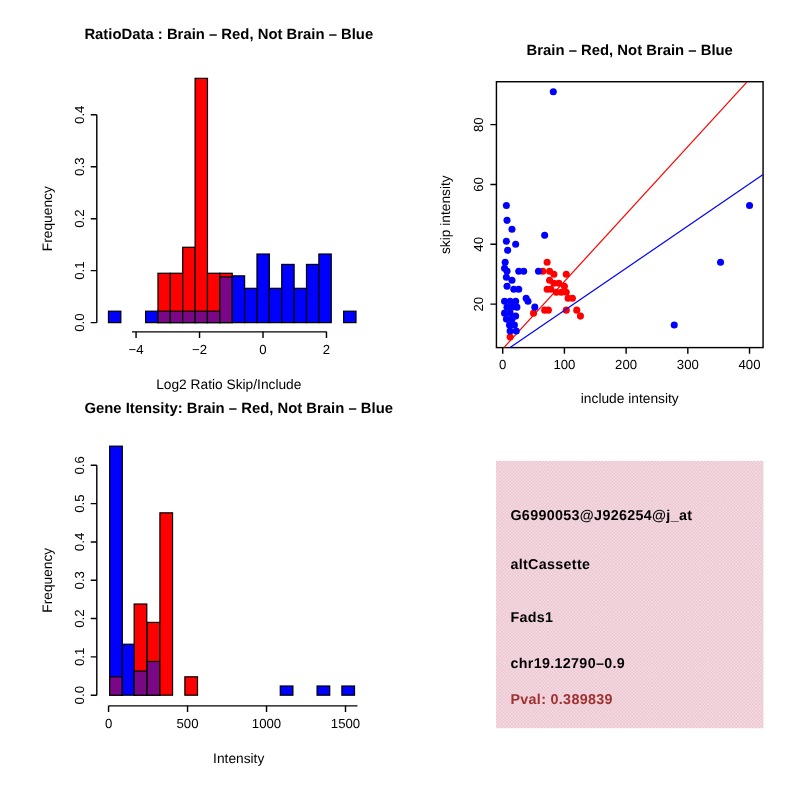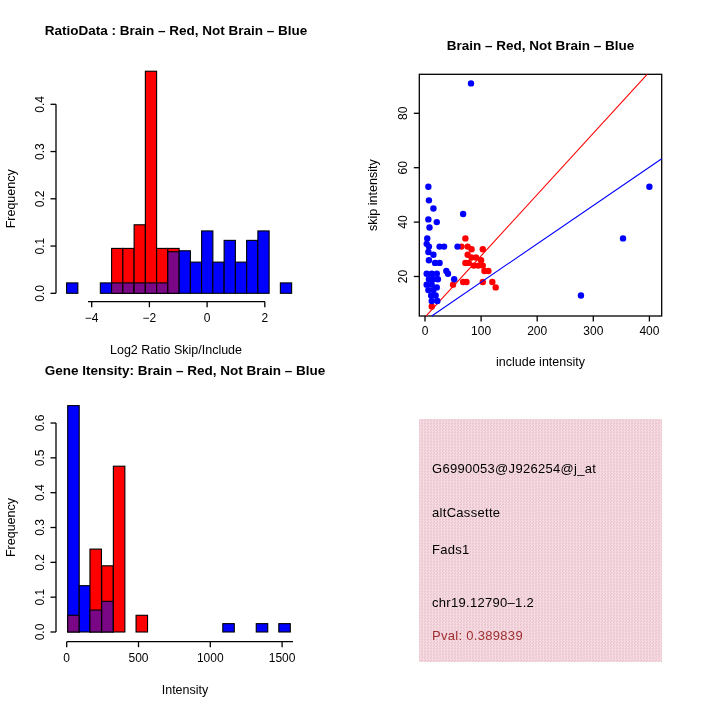--- a/index.html
+++ b/index.html
@@ -1,28 +1,28 @@
 <!DOCTYPE html>
 <html><head>
 <meta charset="utf-8">
 <style>
   html,body{margin:0;padding:0;background:#ffffff;}
   body{width:720px;height:720px;position:relative;font-family:"Liberation Sans","DejaVu Sans",sans-serif;}
-  .panel{position:absolute;width:360px;height:360px;}
+  .panel{position:absolute;width:360px;height:360px;margin-left:32px;}
   #p0{left:0;top:0}
   #p1{left:360px;top:15px}
   #p2{left:0;top:340px}
   #p3{left:360px;top:360px}
   svg{display:block}
   svg text{font-family:"Liberation Sans","DejaVu Sans",sans-serif;fill:#000000;}
   .info-box{position:absolute;left:59px;top:59px;width:243px;height:243px;
             background-image:repeating-conic-gradient(rgba(255,255,255,0.30) 0% 25%, rgba(140,150,230,0.05) 0% 50%);
             background-size:3px 3px;}
-  .info-line{position:absolute;left:13px;font-size:13px;letter-spacing:0.3px;white-space:nowrap;color:#000;}
-  .il0{top:42px}.il1{top:86px}.il2{top:123px}.il3{top:176px}.il4{top:209px}
+  .info-line{position:absolute;left:13px;font-size:13px;letter-spacing:0.3px;white-space:nowrap;color:#000;font-weight:bold;}
+  .il0{top:42px}.il1{top:86px}.il2{top:134px}.il3{top:176px}.il4{top:209px}
 </style>
 </head>
 <body>
 
 <div class="panel" id="p0">
     <svg width="360" height="360" viewBox="0 0 360 360">
       <text x="176" y="35" font-size="13.5" text-anchor="middle" font-weight="bold">RatioData : Brain – Red, Not Brain – Blue</text>
       <text x="176" y="354" font-size="12.5" text-anchor="middle">Log2 Ratio Skip/Include</text>
       <text x="15" y="198.8" font-size="12.5" text-anchor="middle" transform="rotate(-90 15 198.8)">Frequency</text>
       <g stroke="#000" stroke-width="1.3">
@@ -222,16 +222,16 @@
         <rect x="256.252" y="283.6408" width="11.488" height="8.359200000000001" fill="#0000FF"></rect>
         <rect x="278.79720000000003" y="283.6408" width="11.488" height="8.359200000000001" fill="#0000FF"></rect>
       </g>
     </svg>
   </div>
 <div class="panel" id="p3">
   <div class="info-box" style="background-color: rgb(240, 202, 211);">
     <div class="info-line il0" style="color: rgb(0, 0, 0);">G6990053@J926254@j_at</div>
     <div class="info-line il1" style="color: rgb(0, 0, 0); text-align: right;">altCassette</div>
     <div class="info-line il2" style="color: rgb(0, 0, 0);">Fads1</div>
-    <div class="info-line il3" style="color: rgb(0, 0, 0);">chr19.12790–1.2</div>
+    <div class="info-line il3" style="color: rgb(0, 0, 0);">chr19.12790–0.9</div>
     <div class="info-line il4" style="color: rgb(160, 48, 48);">Pval: 0.389839</div>
   </div>
 </div>
 
 </body></html>

